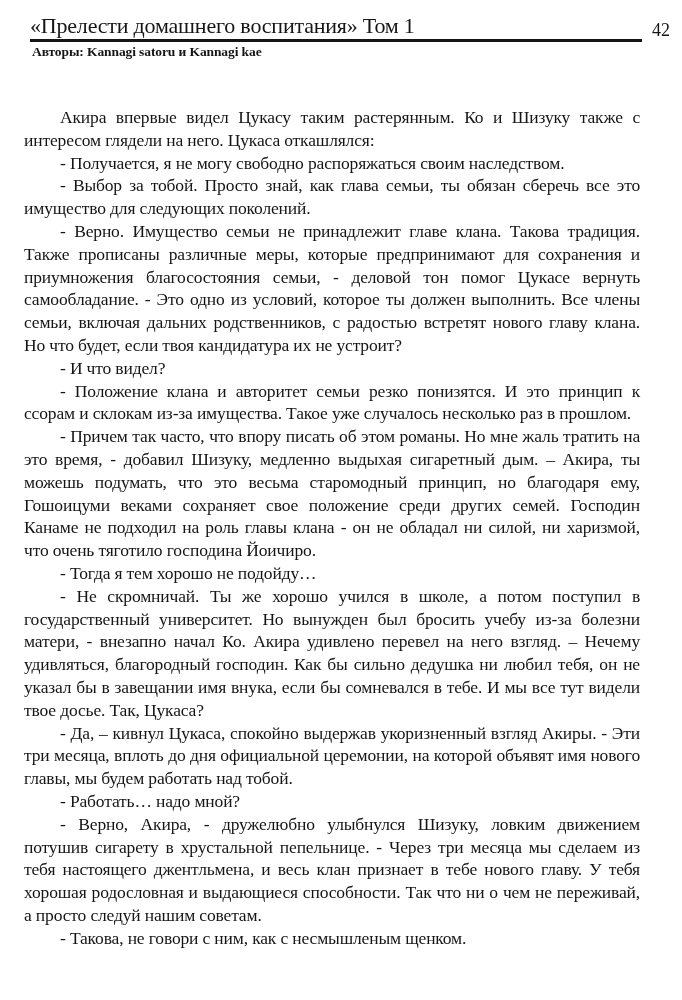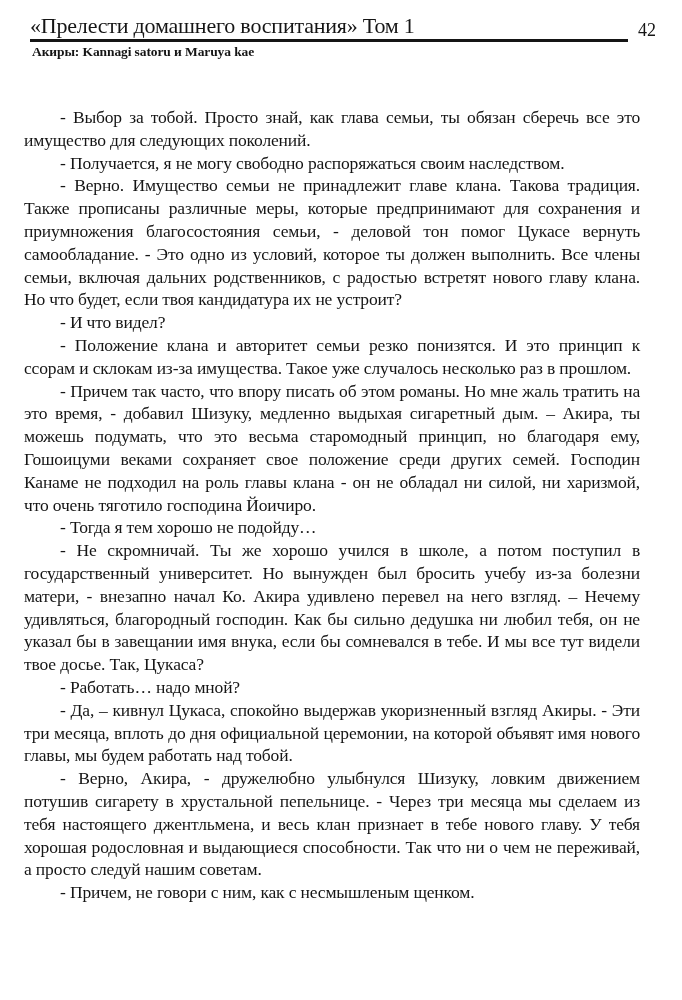--- a/index.html
+++ b/index.html
@@ -12,21 +12,21 @@
     width: 682px;
     height: 1000px;
     background: #ffffff;
     color: #151515;
     font-family: "Liberation Serif", "DejaVu Serif", serif;
     overflow: hidden;
     box-sizing: border-box;
   }
   
   .header {
-    padding: 14px 24px 0 30px;
+    padding: 14px 10px 0 30px;
   }
   .header-row {
     display: flex;
     align-items: flex-end;
   }
   .doc-title {
     flex: 1 1 auto;
     font-size: 22px;
     line-height: 24px;
     letter-spacing: -0.2px;
@@ -65,31 +65,32 @@
 </head>
 <body>
 
 <div class="page">
 
   <div class="header">
     <div class="header-row">
       <div class="doc-title">«Прелести домашнего воспитания» Том 1</div>
       <div class="page-number">42</div>
     </div>
-    <div class="authors-line">Акиры: Kannagi satoru и Maruya kae</div>
+    <div class="authors-line">Авторы: Kannagi satoru и Kannagi kae</div>
   </div>
 
   <div class="body-text">
+    <p>Акира впервые видел Цукасу таким растерянным. Ко и Шизуку также с интересом глядели на него. Цукаса откашлялся:</p>
+    <p>- Получается, я не могу свободно распоряжаться своим наследством.</p>
     <p>- Выбор за тобой. Просто знай, как глава семьи, ты обязан сберечь все это имущество для следующих поколений.</p>
-    <p>- Получается, я не могу свободно распоряжаться своим наследством.</p>
     <p>- Верно. Имущество семьи не принадлежит главе клана. Такова традиция. Также прописаны различные меры, которые предпринимают для сохранения и приумножения благосостояния семьи, - деловой тон помог Цукасе вернуть самообладание. - Это одно из условий, которое ты должен выполнить. Все члены семьи, включая дальних родственников, с радостью встретят нового главу клана. Но что будет, если твоя кандидатура их не устроит?</p>
     <p>- И что видел?</p>
     <p>- Положение клана и авторитет семьи резко понизятся. И это принцип к ссорам и склокам из-за имущества. Такое уже случалось несколько раз в прошлом.</p>
     <p>- Причем так часто, что впору писать об этом романы. Но мне жаль тратить на это время, - добавил Шизуку, медленно выдыхая сигаретный дым. – Акира, ты можешь подумать, что это весьма старомодный принцип, но благодаря ему, Гошоицуми веками сохраняет свое положение среди других семей. Господин Канаме не подходил на роль главы клана - он не обладал ни силой, ни харизмой, что очень тяготило господина Йоичиро.</p>
     <p>- Тогда я тем хорошо не подойду…</p>
     <p>- Не скромничай. Ты же хорошо учился в школе, а потом поступил в государственный университет. Но вынужден был бросить учебу из-за болезни матери, - внезапно начал Ко. Акира удивлено перевел на него взгляд. – Нечему удивляться, благородный господин. Как бы сильно дедушка ни любил тебя, он не указал бы в завещании имя внука, если бы сомневался в тебе. И мы все тут видели твое досье. Так, Цукаса?</p>
+    <p>- Да, – кивнул Цукаса, спокойно выдержав укоризненный взгляд Акиры. - Эти три месяца, вплоть до дня официальной церемонии, на которой объявят имя нового главы, мы будем работать над тобой.</p>
     <p>- Работать… надо мной?</p>
-    <p>- Да, – кивнул Цукаса, спокойно выдержав укоризненный взгляд Акиры. - Эти три месяца, вплоть до дня официальной церемонии, на которой объявят имя нового главы, мы будем работать над тобой.</p>
     <p>- Верно, Акира, - дружелюбно улыбнулся Шизуку, ловким движением потушив сигарету в хрустальной пепельнице. - Через три месяца мы сделаем из тебя настоящего джентльмена, и весь клан признает в тебе нового главу. У тебя хорошая родословная и выдающиеся способности. Так что ни о чем не переживай, а просто следуй нашим советам.</p>
-    <p>- Причем, не говори с ним, как с несмышленым щенком.</p>
+    <p>- Такова, не говори с ним, как с несмышленым щенком.</p>
   </div>
 
 </div>
 
 </body></html>

